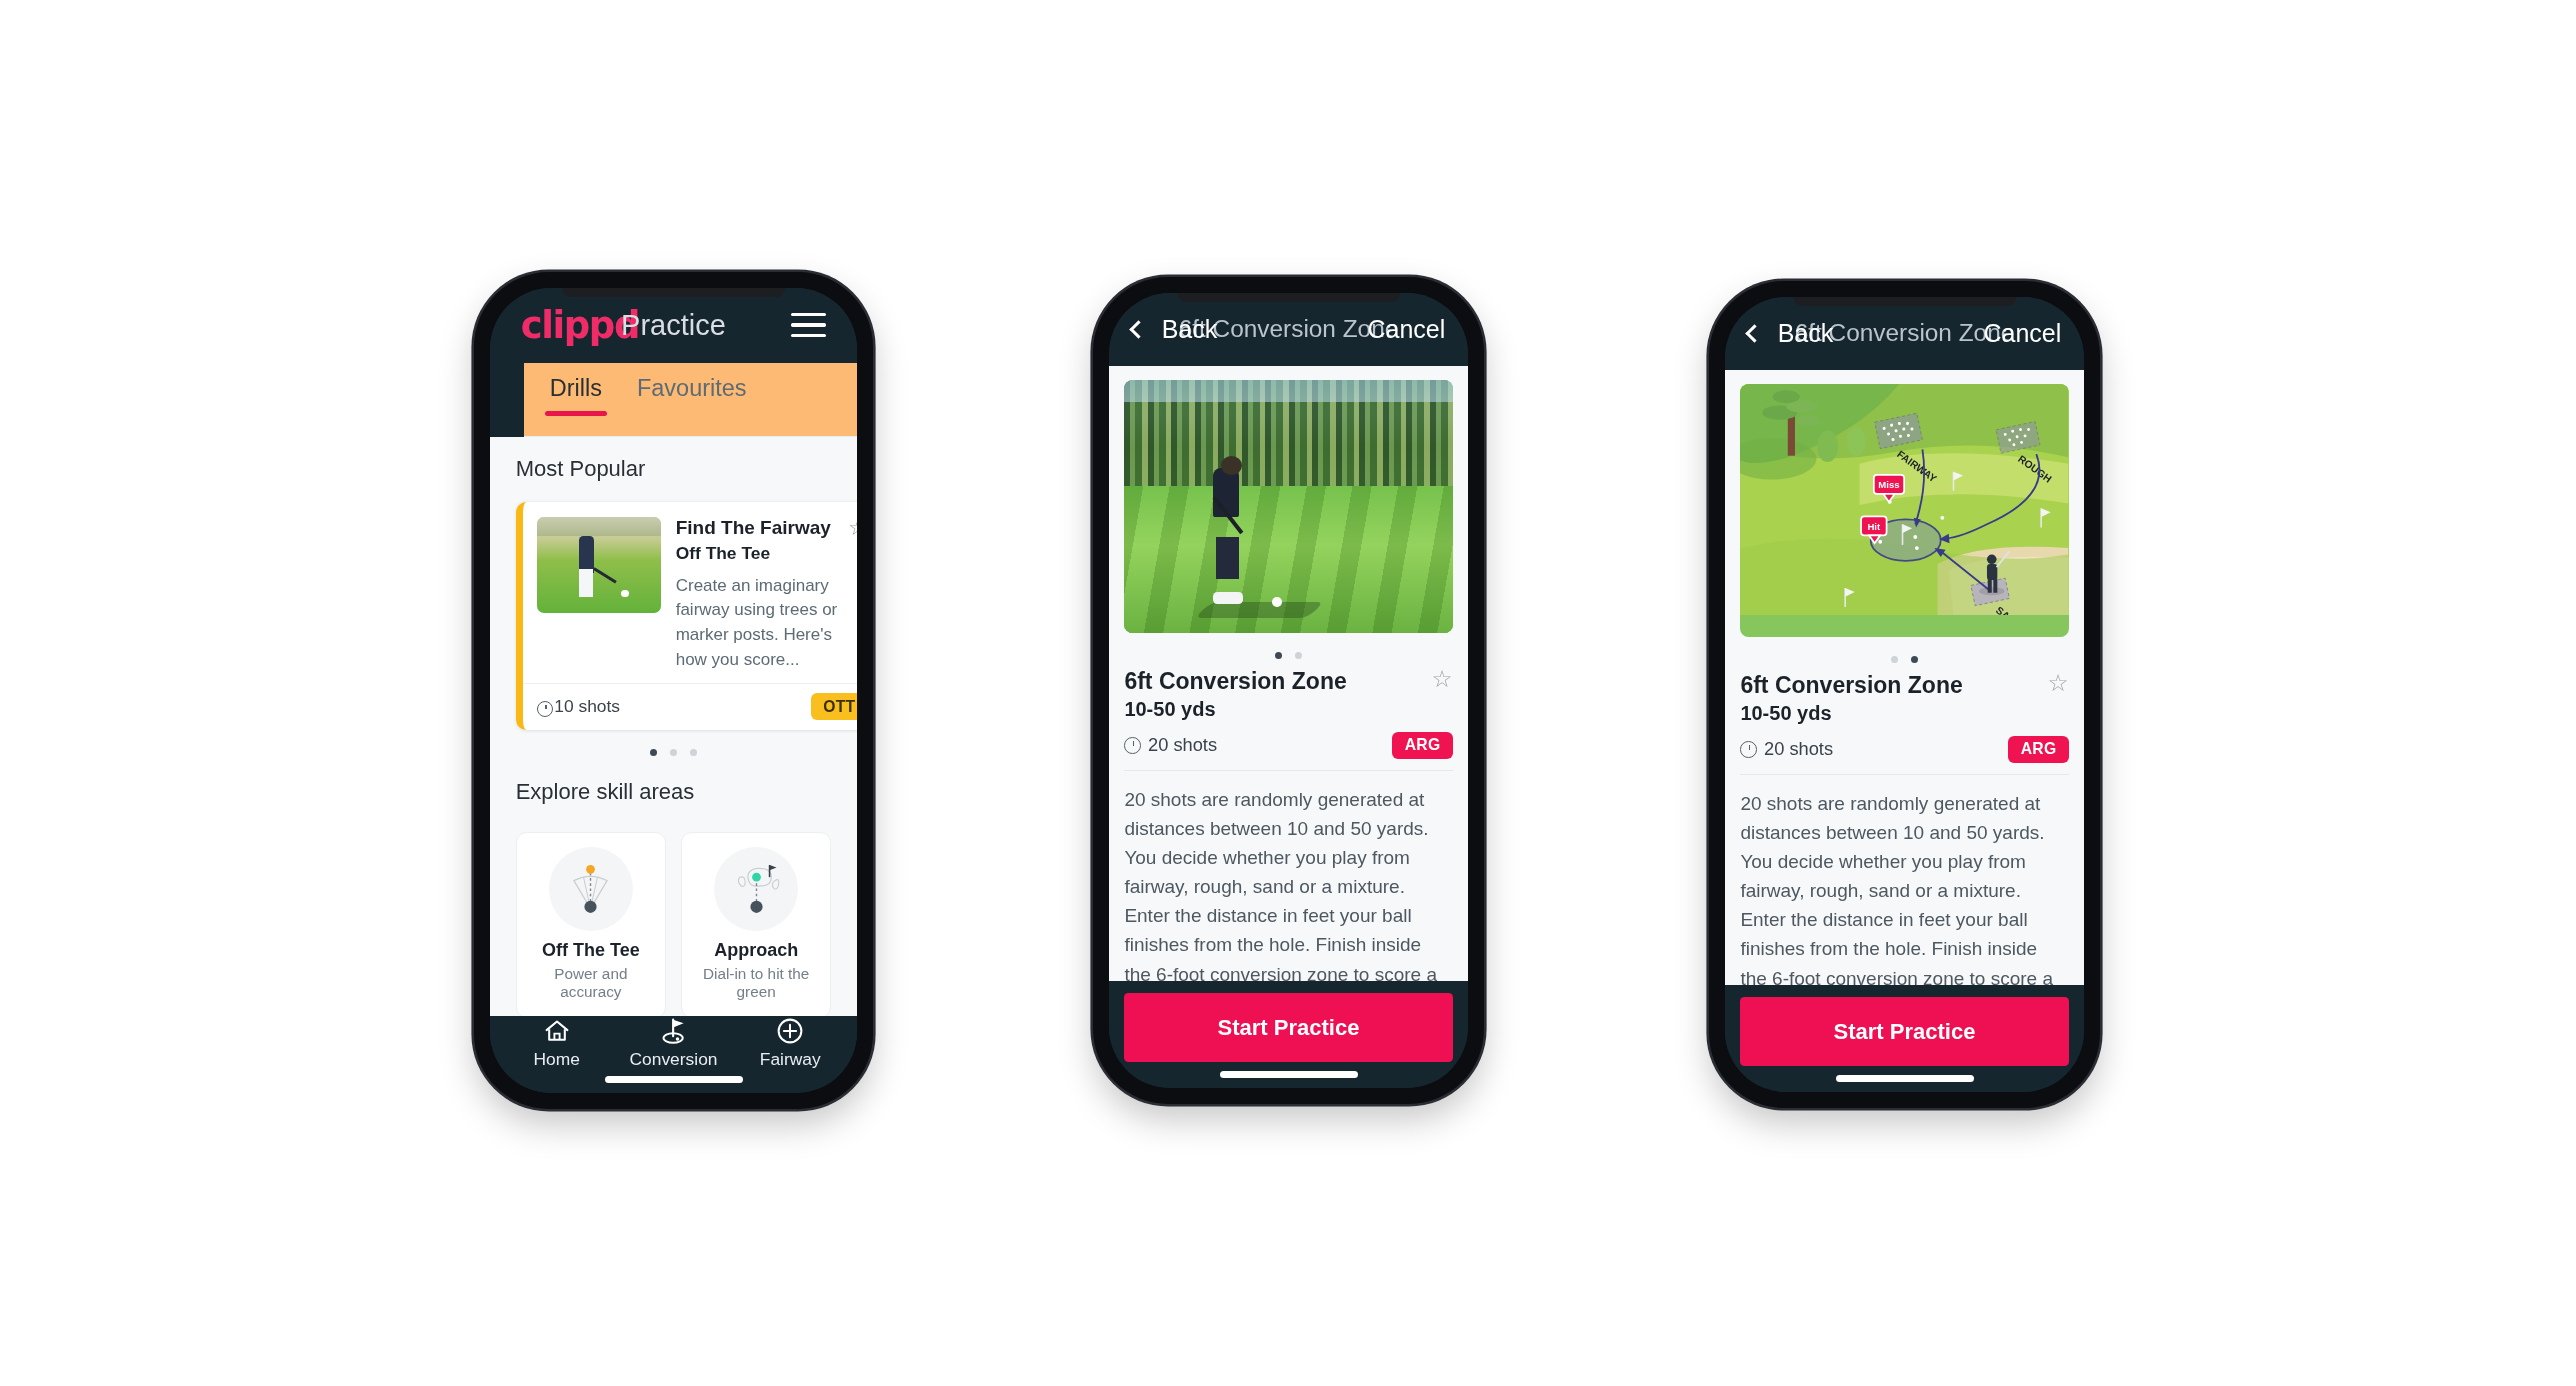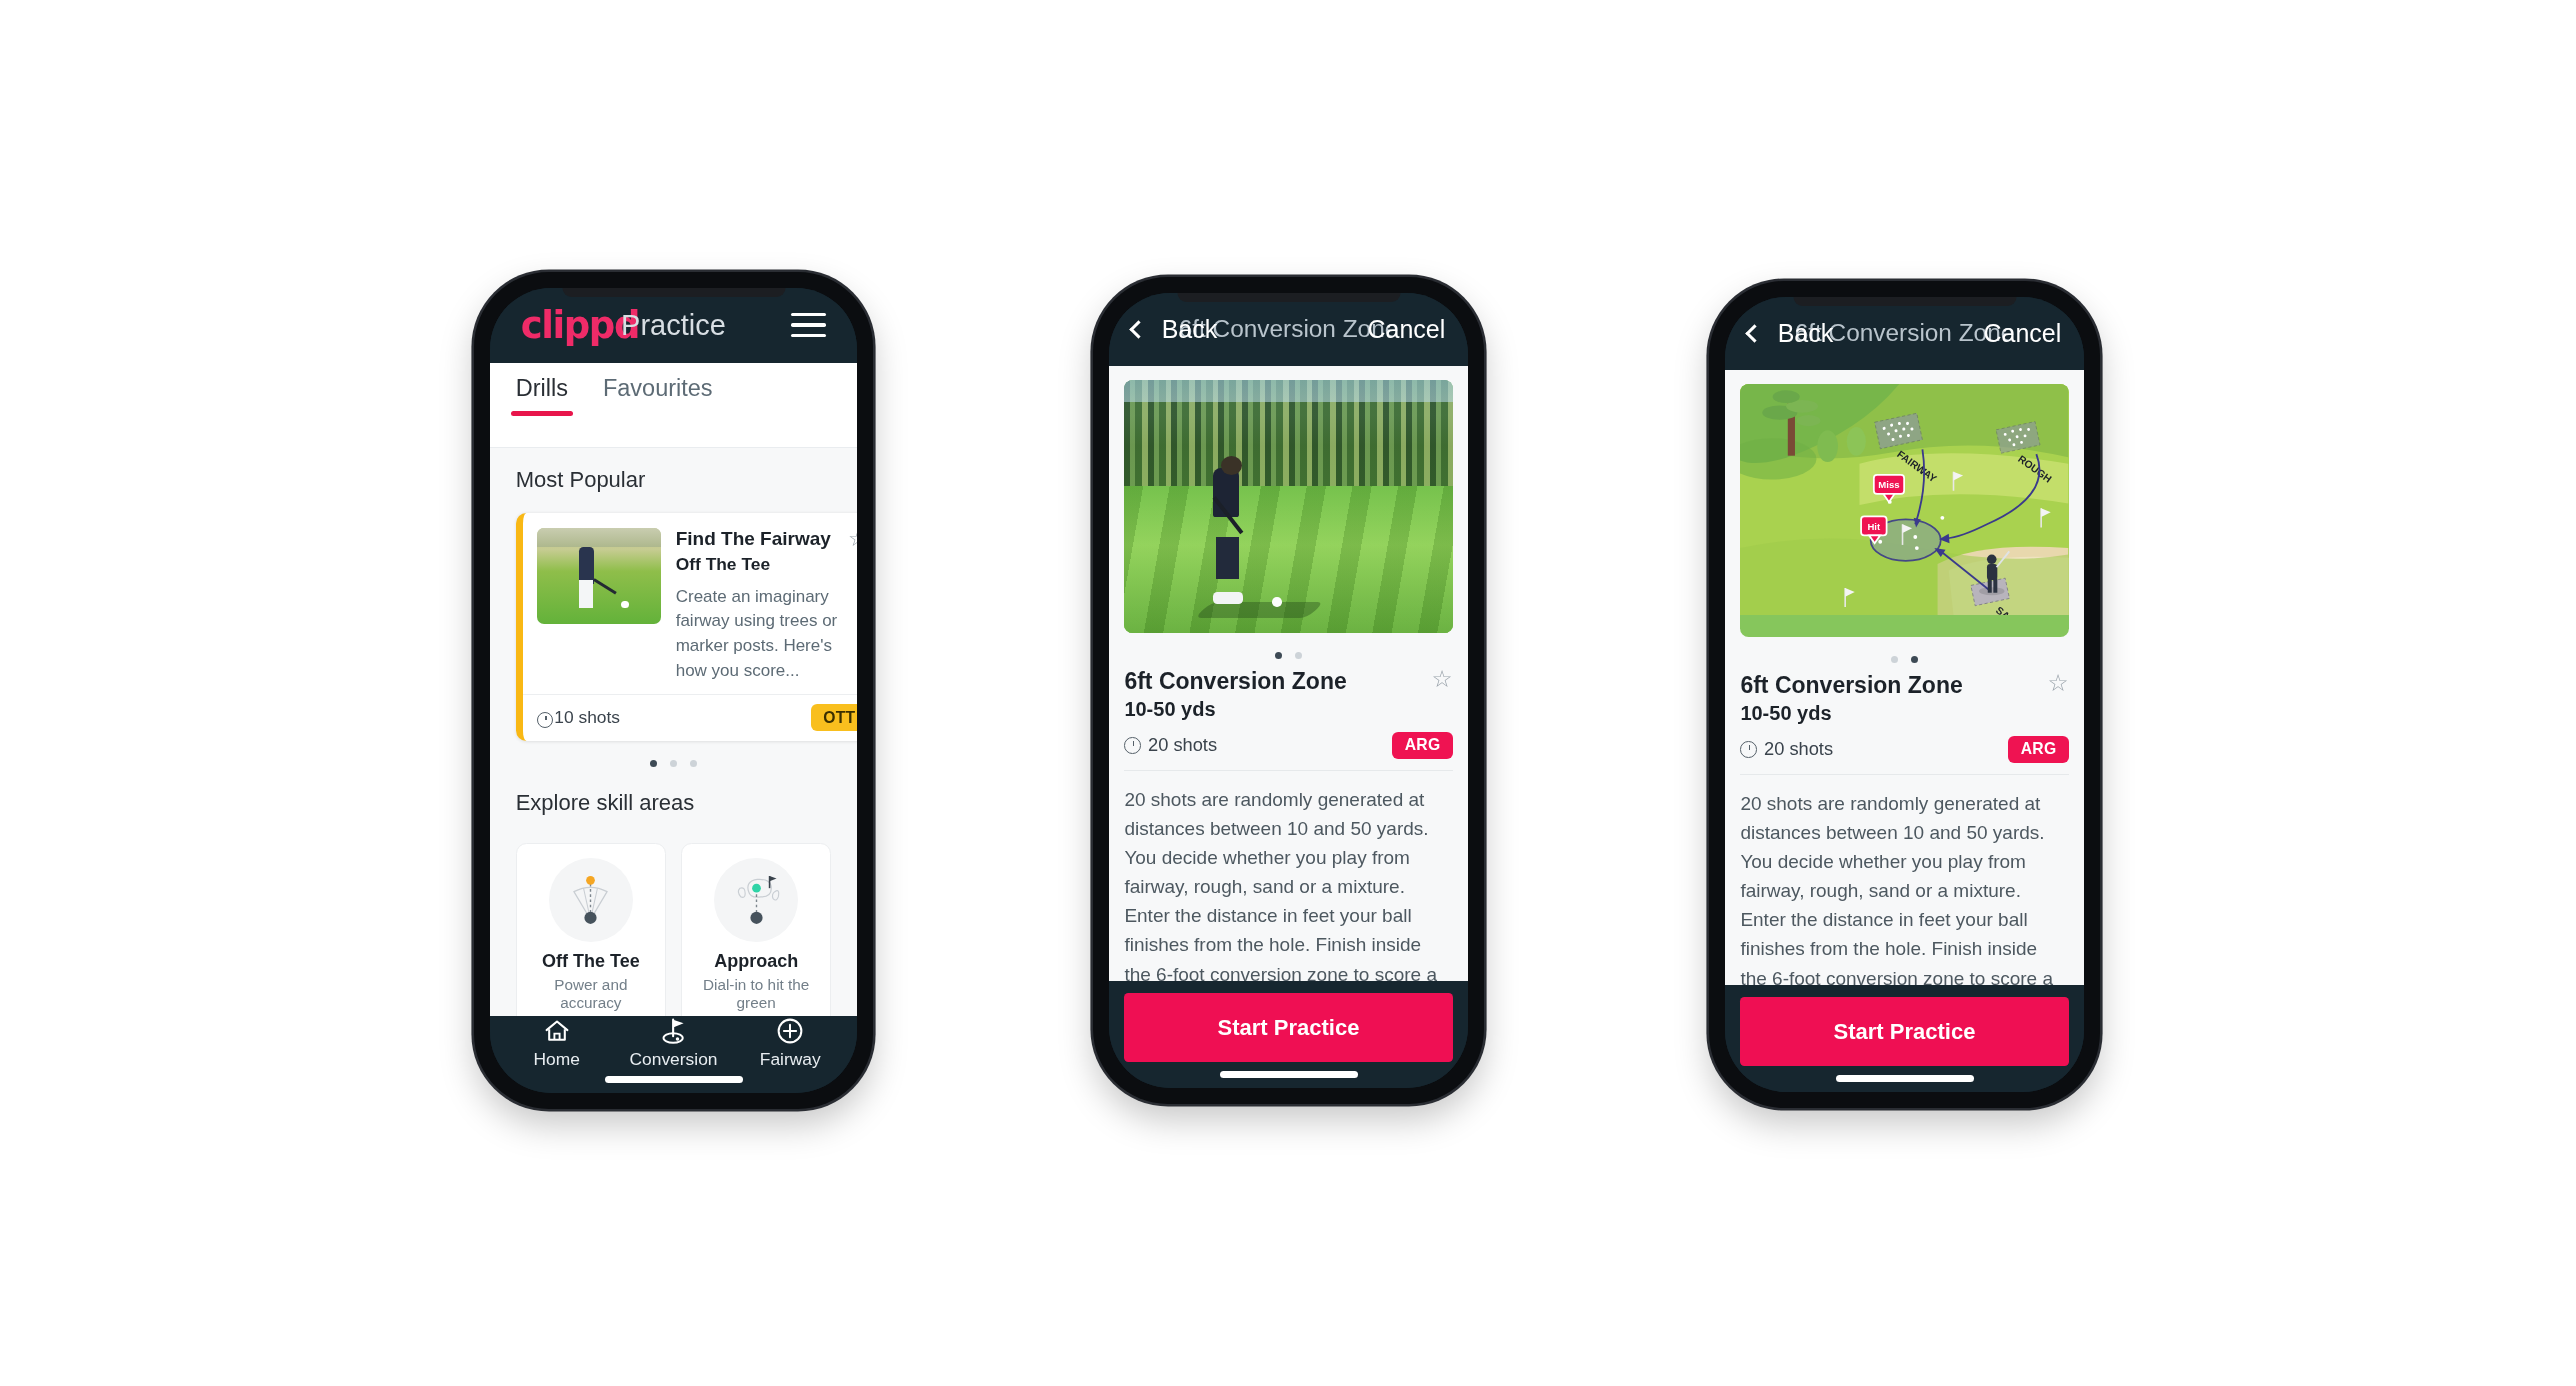--- a/index.html
+++ b/index.html
@@ -22,22 +22,22 @@
   .appbar { height:75px; background:#16262f; display:flex; align-items:center;
     padding:0 31px; flex:none; position:relative; }
   .logo { font-size:37px; font-weight:700; color:#ef2b68; letter-spacing:-1.4px;
     font-family:"DejaVu Sans", sans-serif; }
   .appbar-title { position:absolute; left:0; right:0; text-align:center;
     font-size:29px; color:#d8dee3; font-weight:400; pointer-events:none; }
   .hamburger { margin-left:auto; width:35px; height:24.4px; display:flex;
     flex-direction:column; justify-content:space-between; z-index:5; }
   .hamburger span { display:block; height:3.5px; background:#ffffff; border-radius:1.7px; }
 
-  .tabbar { height:85px; background:#ffffff; display:flex; align-items:flex-start;
-    padding:12.2px 26px 0 26px; gap:35px; flex:none; border-bottom:0.9px solid #e9ecef; }
+  .tabbar { height:74px; background:#fdba74; display:flex; align-items:flex-start;
+    padding:12.2px 26px 0 26px; gap:35px; flex:none; border-bottom:0.9px solid #e9ecef;margin-left:34px; }
   .tab { font-size:23.5px; color:#5d6b75; padding-bottom:14px; position:relative; }
   .tab.active { color:#2a2f35; }
   .tab.active::after { content:""; position:absolute; left:-5.2px; right:-5.2px; bottom:0;
     height:5.2px; background:#e8154b; border-radius:2.6px; }
 
   .scroll-body { flex:1; background:#f7f8f9; overflow:hidden; position:relative; }
 
   .section-h { font-size:22px; color:#2a2f35; padding:19px 26px 20px 26px; font-weight:400; }
 
   .carousel { padding:0 0 0 26px; display:flex; gap:14px; }

